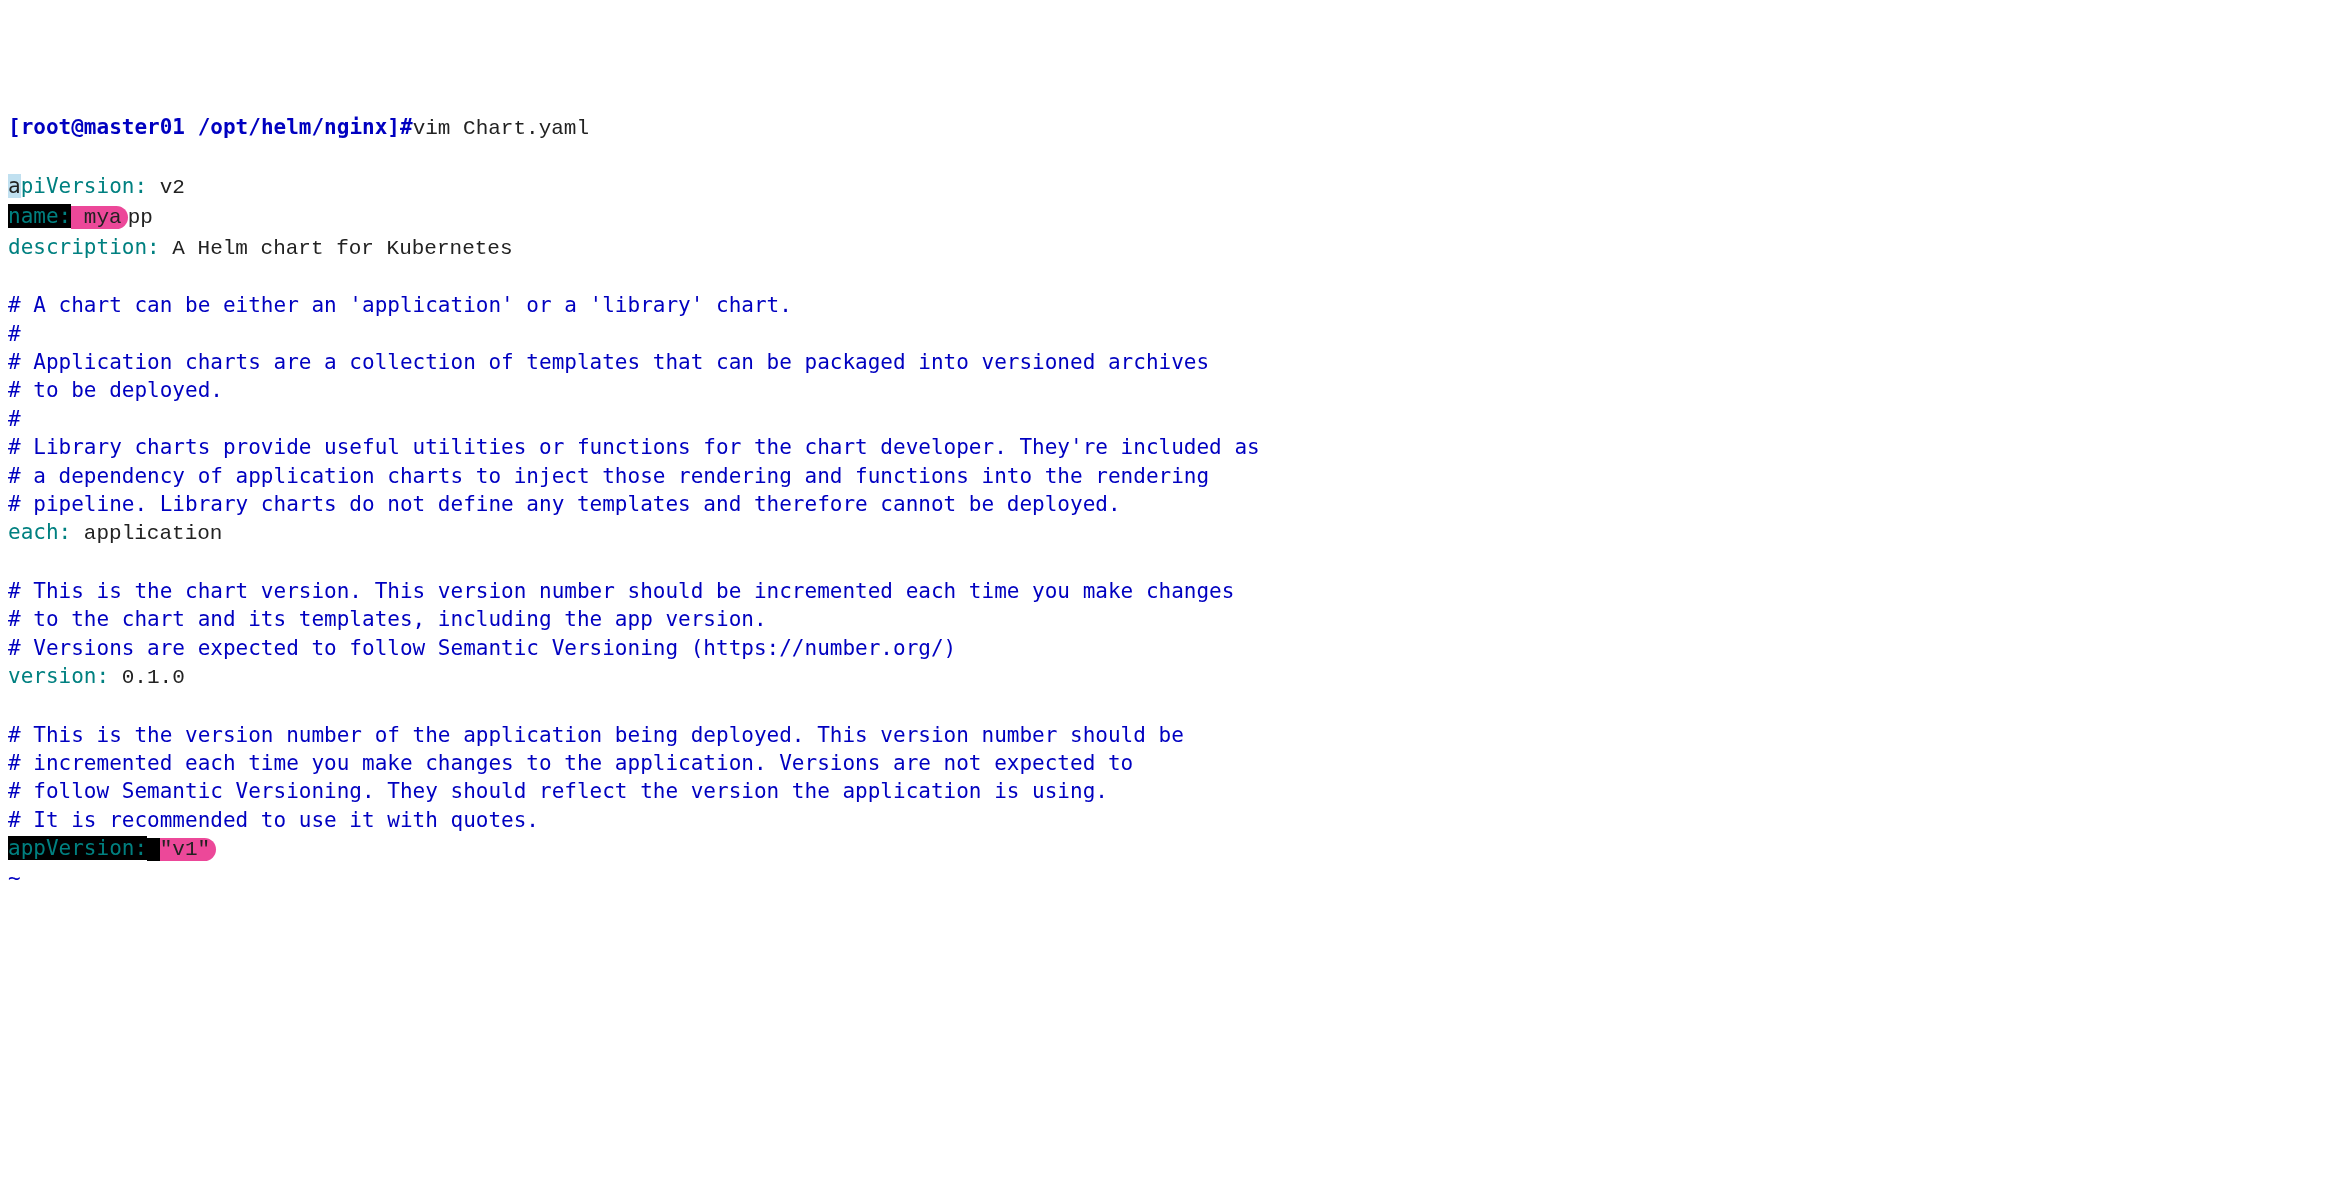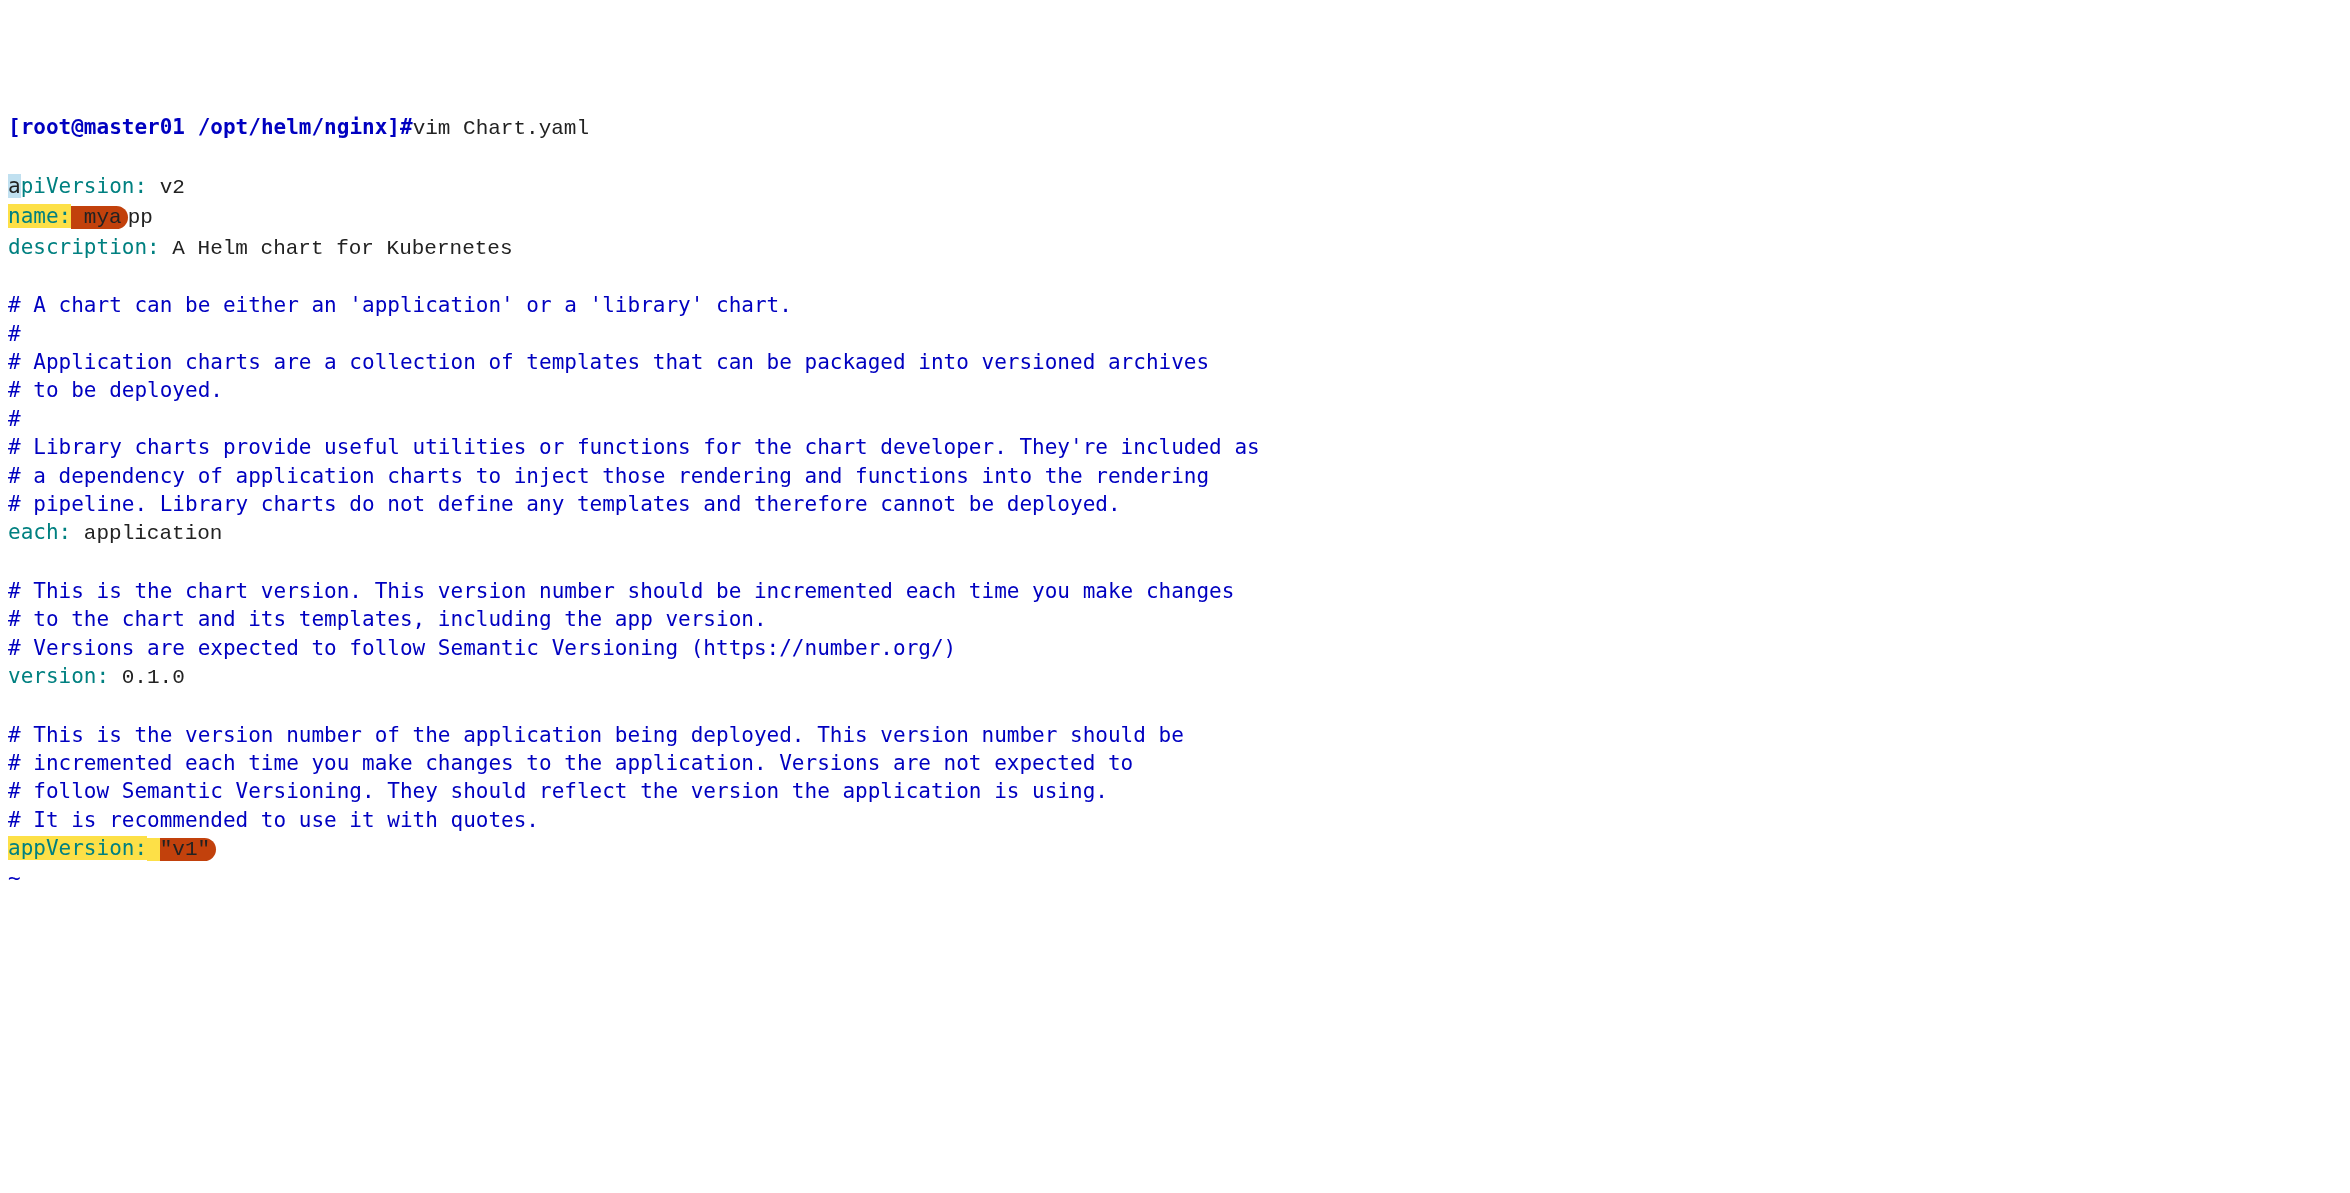--- a/index.html
+++ b/index.html
@@ -18,24 +18,24 @@
     }
     .bold { font-weight: bold; }
     .blue { color: #0000c0; }
     .teal { color: #008080; }
     .black { color: #222; font-family: Liberation Mono, monospace; }
     .cursor {
       background: #c0e0f0;
       color: #222;
     }
     .highlight1 {
-      background: #fde047;
+      background: #000000;
     }
     .highlight2 {
-      background: #c2410c;
+      background: #ec4899;
       border-radius: 0 12px 12px 0;
       padding-right: 6px;
     }
     .tilde { color: #0000c0; }
   </style>
 </head>
 <body>
 
 
 

